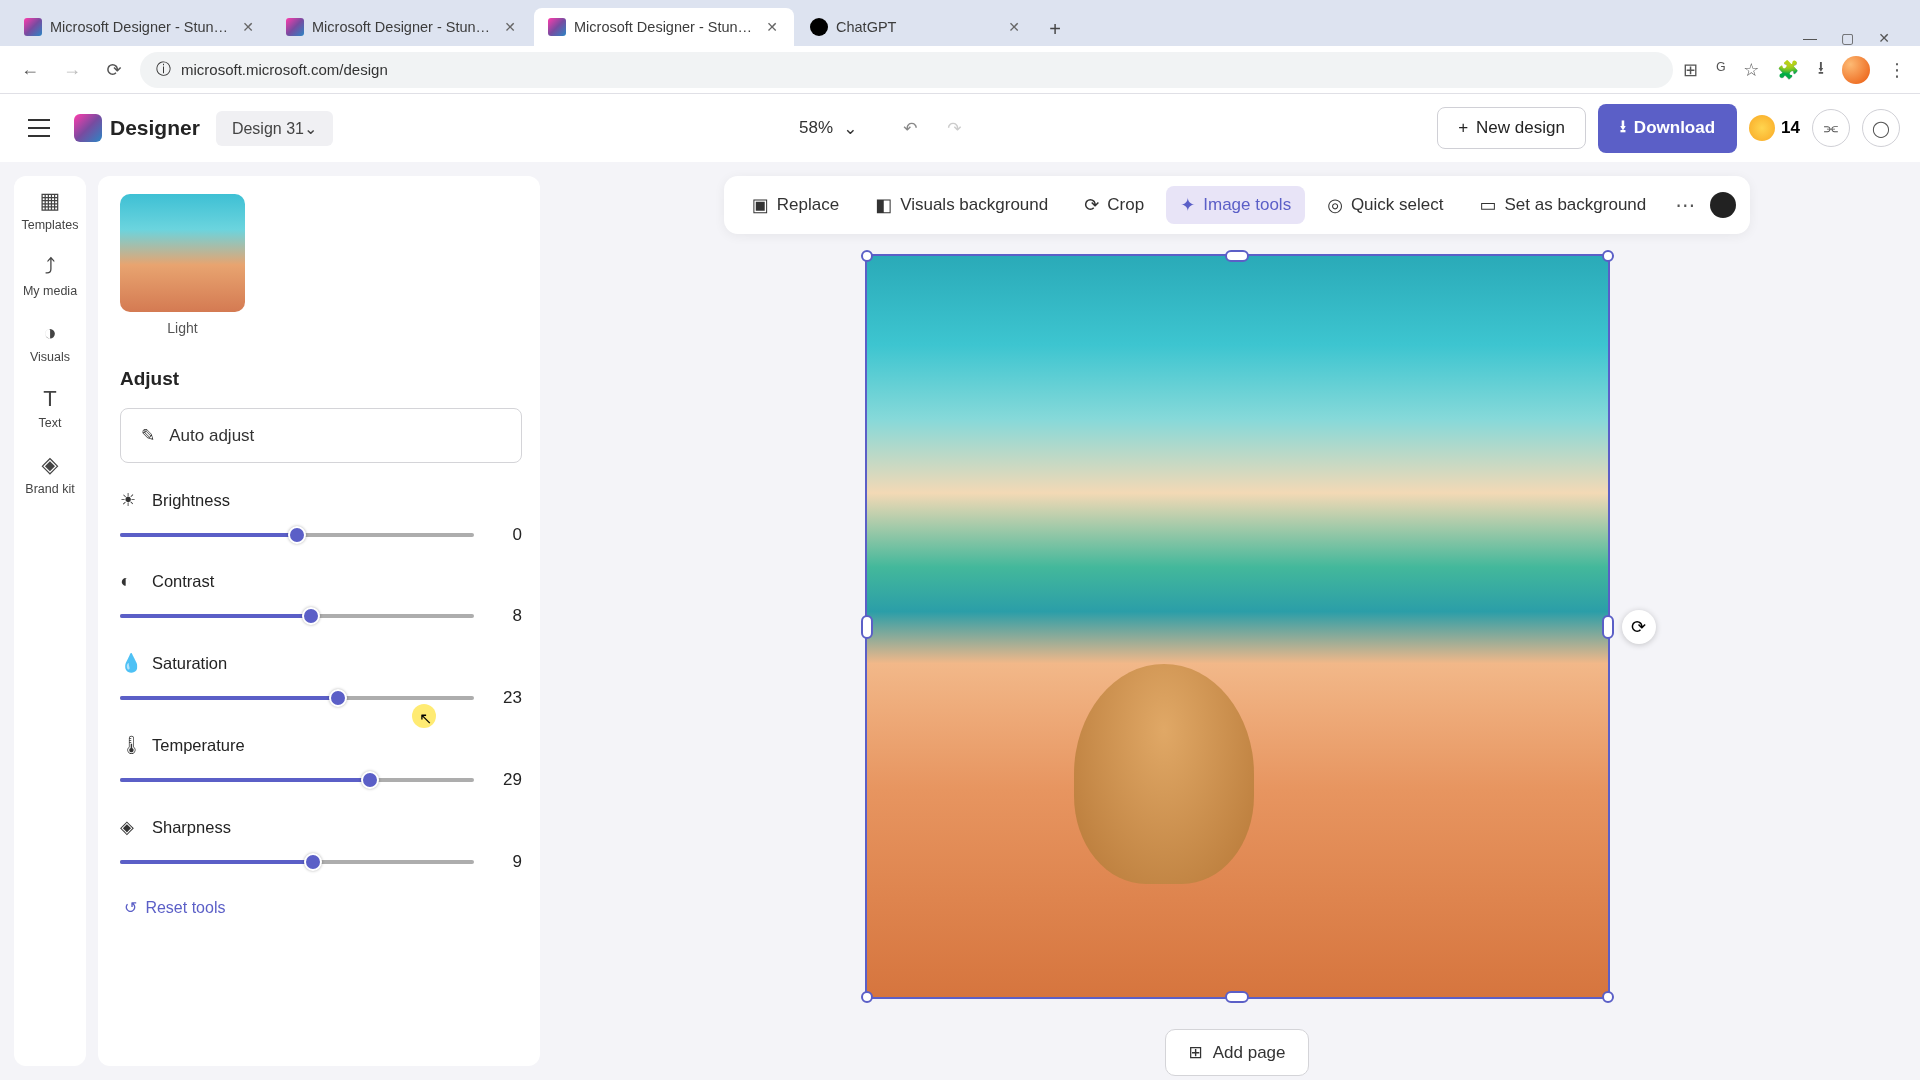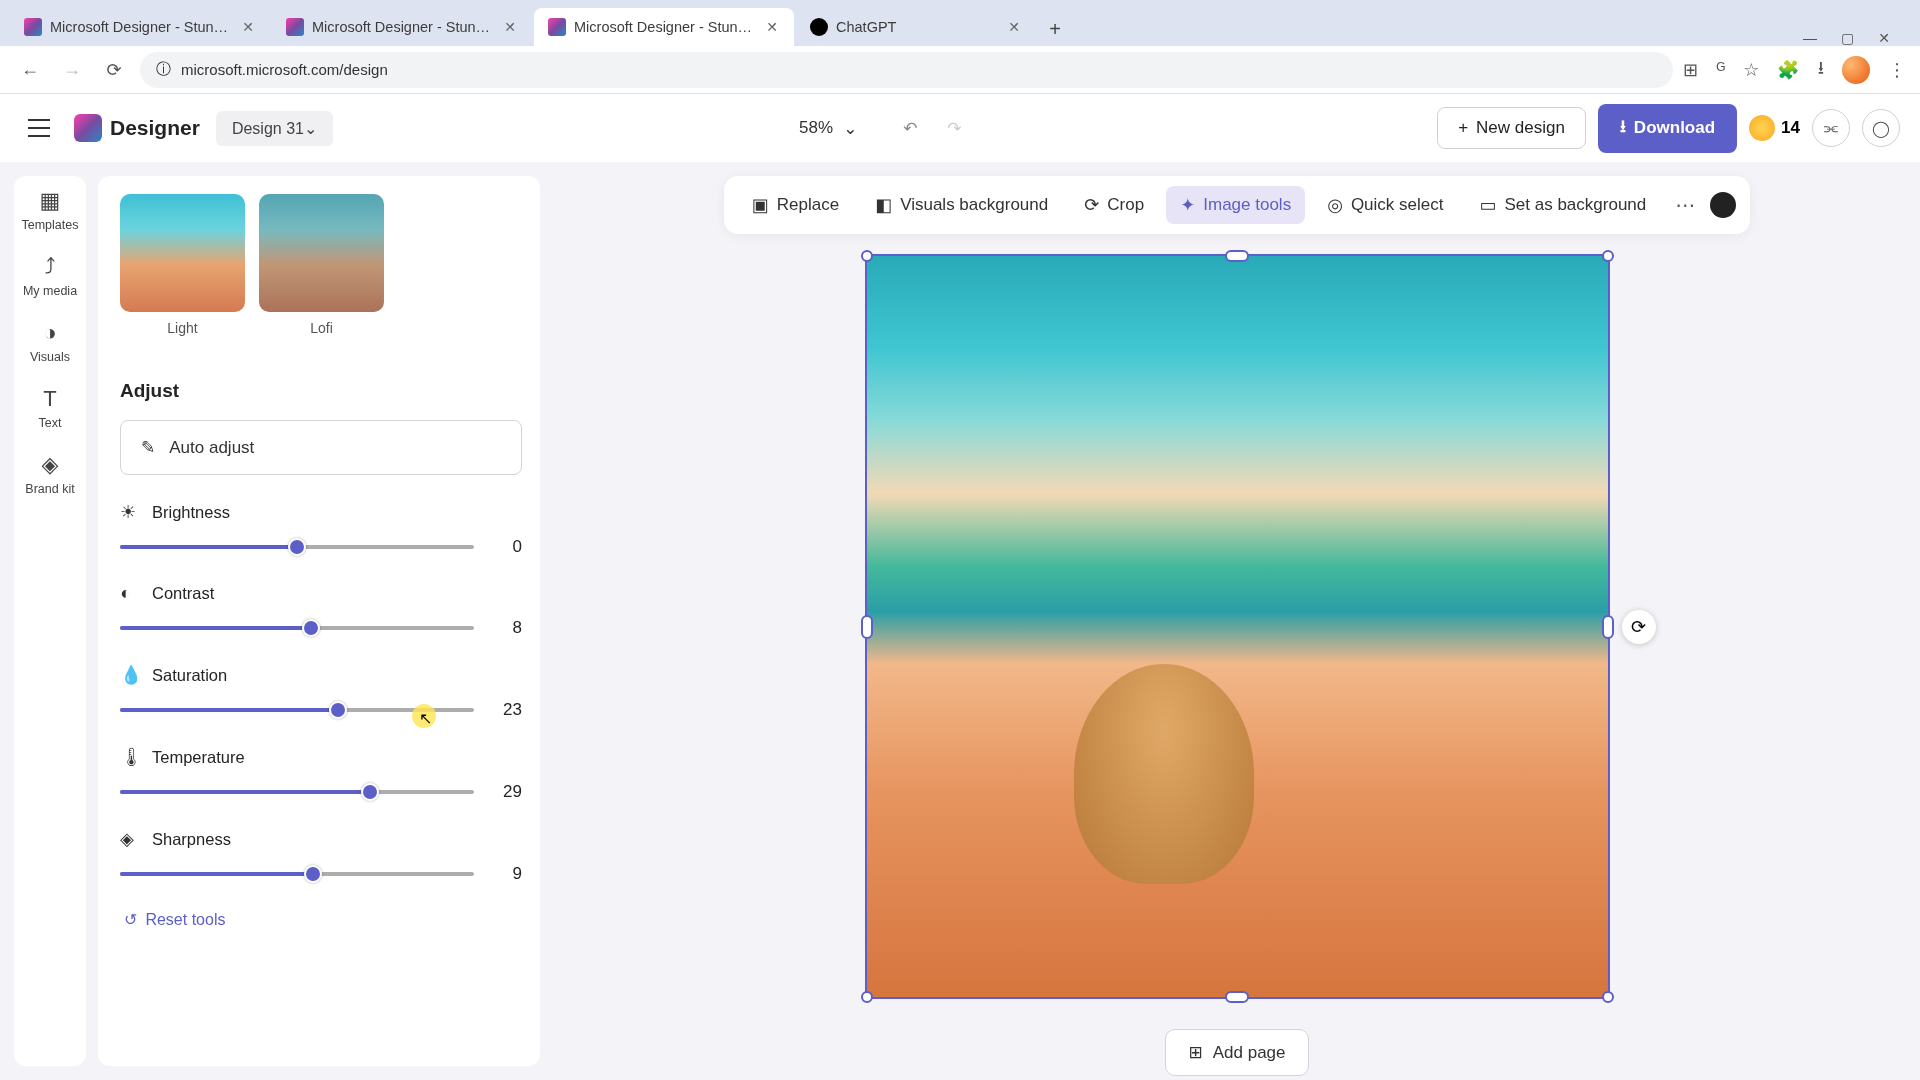--- a/index.html
+++ b/index.html
@@ -51,21 +51,21 @@
 
 .side-panel { width: 442px; background: #fff; border-radius: 12px; margin: 14px 14px 14px 12px; padding: 18px 18px 18px 22px; overflow-y: auto; position: relative; }
 .panel-scroll::-webkit-scrollbar { width: 10px; }
 .panel-scroll::-webkit-scrollbar-thumb { background: #c8c9cc; border-radius: 5px; }
 
 .filter-row { display: flex; gap: 14px; text-align: right; }
 .filter-item { display: flex; flex-direction: column; align-items: center; gap: 8px; }
 .filter-thumb { width: 125px; height: 118px; border-radius: 10px; background: linear-gradient(to bottom,#3ec0d4 0%,#6bd4de 30%,#e8a470 60%,#d47a52 100%); cursor: pointer; }
 .filter-label { font-size: 14px; color: #555; }
 
-.adjust-h { font-size: 19px; font-weight: 600; color: #242424; margin: 44px 0 18px; }
+.adjust-h { font-size: 19px; font-weight: 600; color: #242424; margin: 32px 0 18px; }
 .auto-btn { border: 1.5px solid #d4d4d8; border-radius: 8px; padding: 16px 20px; display: flex; align-items: center; gap: 14px; font-size: 17px; color: #333; cursor: pointer; margin-bottom: 26px; }
 
 .slider-group { margin-bottom: 26px; }
 .slider-head { display: flex; align-items: center; gap: 12px; font-size: 16.5px; color: #242424; margin-bottom: 14px; }
 .slider-head .sicon { font-size: 18px; color: #333; width: 20px; }
 .slider-row { display: flex; align-items: center; gap: 18px; }
 .slider-track { position: relative; flex: 1; height: 4px; background: #adadad; border-radius: 2px; }
 .slider-fill { position: absolute; left: 0; height: 4px; background: #5b5fc7; border-radius: 2px; }
 .slider-thumb { position: absolute; top: 50%; width: 18px; height: 18px; background: #5b5fc7; border-radius: 50%; transform: translate(-50%,-50%); cursor: grab; border: 2px solid #fff; box-shadow: 0 0 3px rgba(0,0,0,.3); }
 .slider-val { width: 30px; text-align: right; font-size: 17px; color: #242424; }
@@ -220,24 +220,20 @@
       <span class="rail-label">Brand kit</span>
     </div>
   </div>
 
   <div class="side-panel panel-scroll">
     <div class="filter-row">
       <div class="filter-item">
         <div class="filter-thumb"></div>
         <span class="filter-label">Light</span>
       </div>
-      <div class="filter-item">
-        <div class="filter-thumb" style="filter:saturate(.7) brightness(.9)"></div>
-        <span class="filter-label">Lofi</span>
-      </div>
     </div>
 
     <div class="adjust-h">Adjust</div>
     <div class="auto-btn">
       <span>✎</span>
       <span>Auto adjust</span>
     </div>
 
     <div id="sliders">
         <div class="slider-group">

